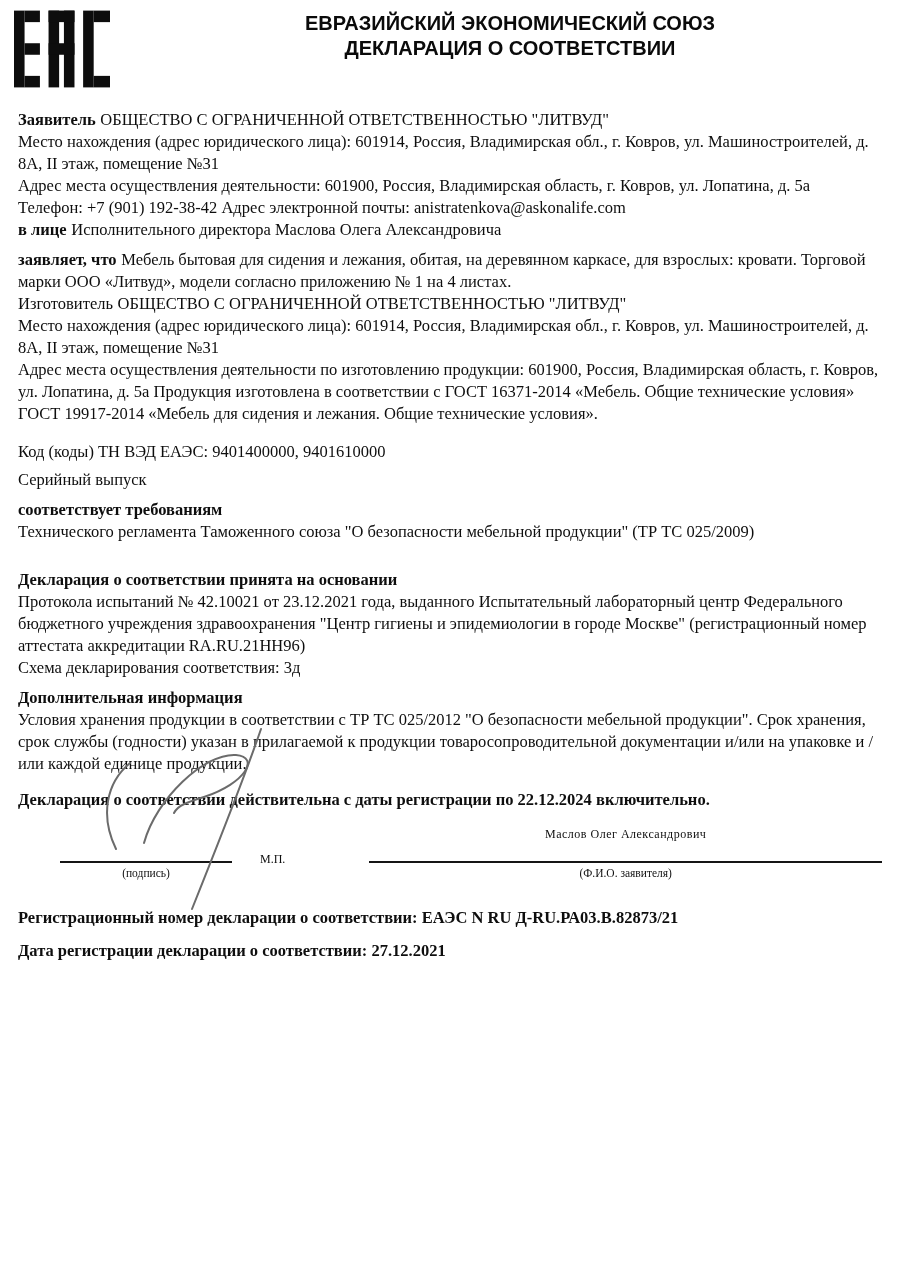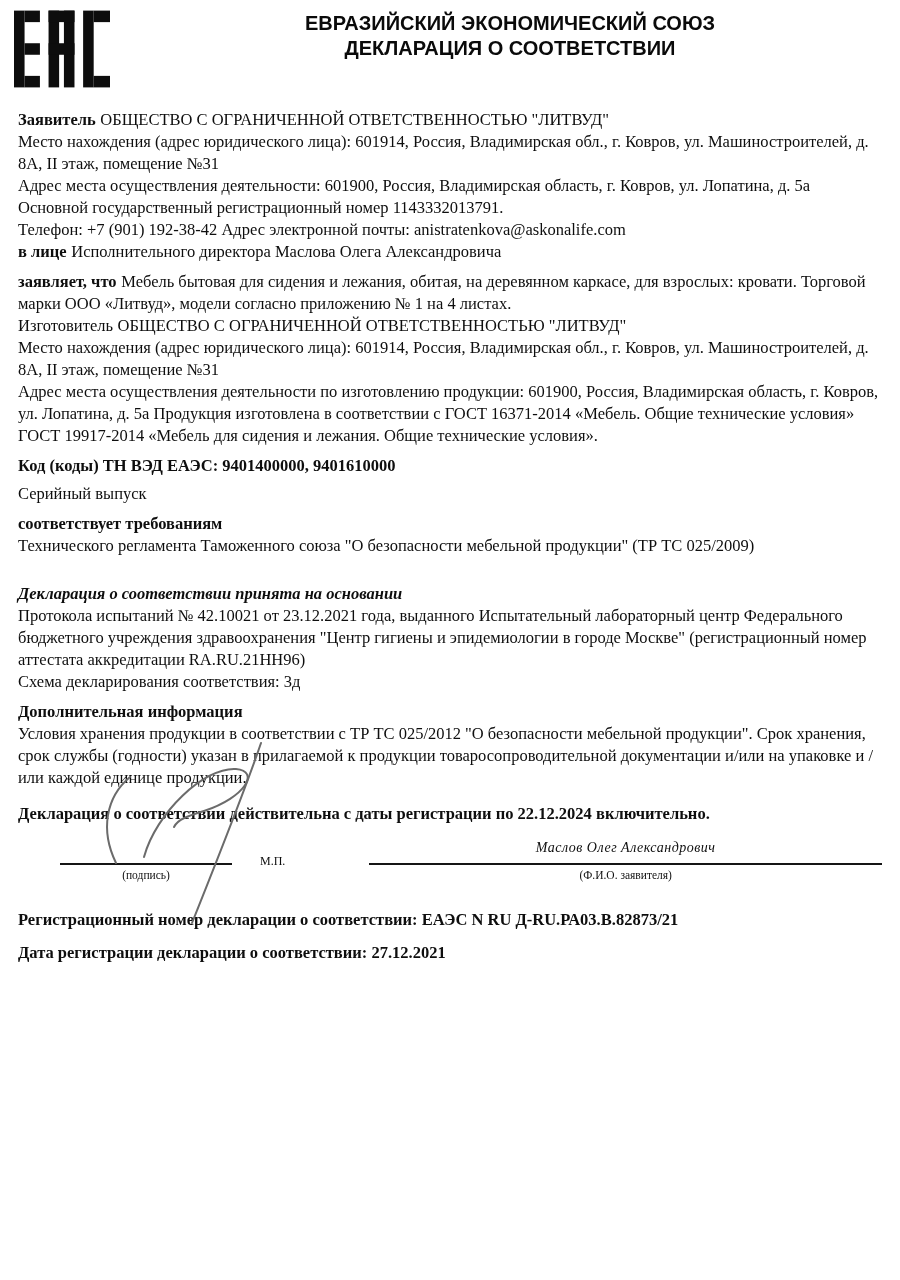--- a/index.html
+++ b/index.html
@@ -17,32 +17,32 @@
     font-family: "Liberation Sans", "DejaVu Sans", sans-serif;
     font-weight: 700; font-size: 20px; line-height: 25px; color: #0a0a0a;
   }
   .content { padding: 0 18px; }
   p { margin: 0; }
   .b { font-weight: 700; }
   .lead { font-weight: 700; margin-right: 0.28em; }
   .mt20 { margin-top: 21px; }
   .mt6  { margin-top: 6px; }
   .mt8  { margin-top: 8px; }
-  .mt10 { margin-top: 8px; font-weight: bold; }
+  .mt10 { margin-top: 16px; }
   .mt14 { margin-top: 14px; }
-  .mt26 { margin-top: 26px; font-style: italic; }
+  .mt26 { margin-top: 26px; }
 
   .sig-row { position: relative; display: flex; align-items: flex-end; margin-top: 12px; }
   .scribble { position: absolute; left: 38px; top: -102px; pointer-events: none; }
   .sig-left { margin-left: 42px; width: 172px; text-align: center; }
   .sig-line { border-bottom: 2px solid #151515; height: 0; width: 100%; }
   .sig-caption { font-size: 11.5px; line-height: 15px; color: #111; padding-top: 3px; }
   .mp { margin-left: 28px; margin-bottom: 11px; font-size: 12px; }
   .sig-right { flex: 1; margin-left: 84px; text-align: center; }
-  .fio-name { font-size: 14px; letter-spacing: 0.5px; padding-bottom: 4px; font-style: italic; }
+  .fio-name { font-size: 12px; letter-spacing: 0.5px; padding-bottom: 16px; }
 
   .footer { margin-top: 26px; }
   .footer .line2 { margin-top: 11px; }
 </style>
 </head>
 <body>
 
 <div class="page">
 
   <div class="header">
@@ -72,21 +72,20 @@
     </div>
   </div>
 
   <div class="content">
 
     <p class="mt20">
       <span class="lead">Заявитель</span><span>ОБЩЕСТВО С ОГРАНИЧЕННОЙ ОТВЕТСТВЕННОСТЬЮ "ЛИТВУД"</span>
     </p>
     <p>Место нахождения (адрес юридического лица): 601914, Россия, Владимирская обл., г. Ковров, ул. Машиностроителей, д. 8А, II этаж, помещение №31</p>
     <p>Адрес места осуществления деятельности: 601900, Россия, Владимирская область, г. Ковров, ул. Лопатина, д. 5а</p>
-    <p>Основной государственный регистрационный номер 1143332013791.</p>
     <p>Телефон: +7 (901) 192-38-42 Адрес электронной почты: anistratenkova@askonalife.com</p>
     <p>
       <span class="lead">в лице</span><span>Исполнительного директора Маслова Олега Александровича</span>
     </p>
 
     <p class="mt8">
       <span class="lead">заявляет, что</span><span>Мебель бытовая для сидения и лежания, обитая, на деревянном каркасе, для взрослых: кровати. Торговой марки ООО «Литвуд», модели согласно приложению № 1 на 4 листах.</span>
     </p>
     <p>
       <span style="margin-right:0.28em;">Изготовитель</span><span>ОБЩЕСТВО С ОГРАНИЧЕННОЙ ОТВЕТСТВЕННОСТЬЮ "ЛИТВУД"</span>

